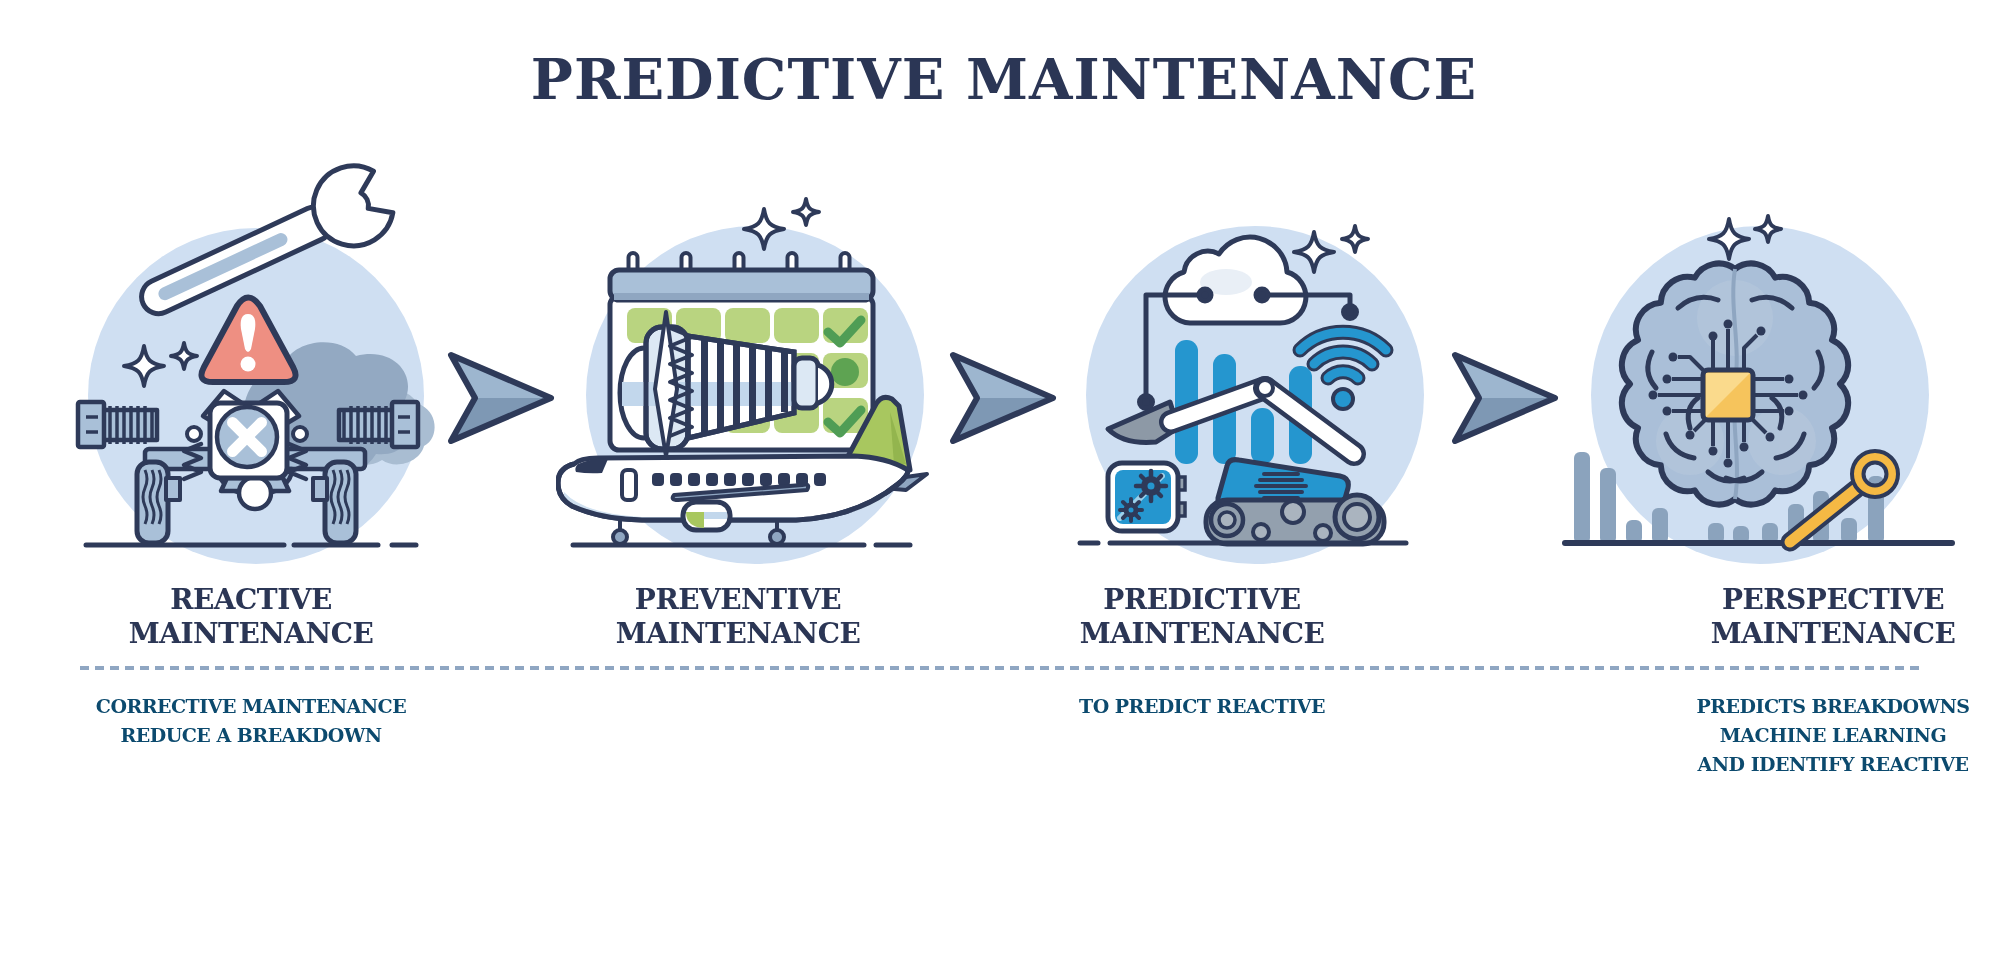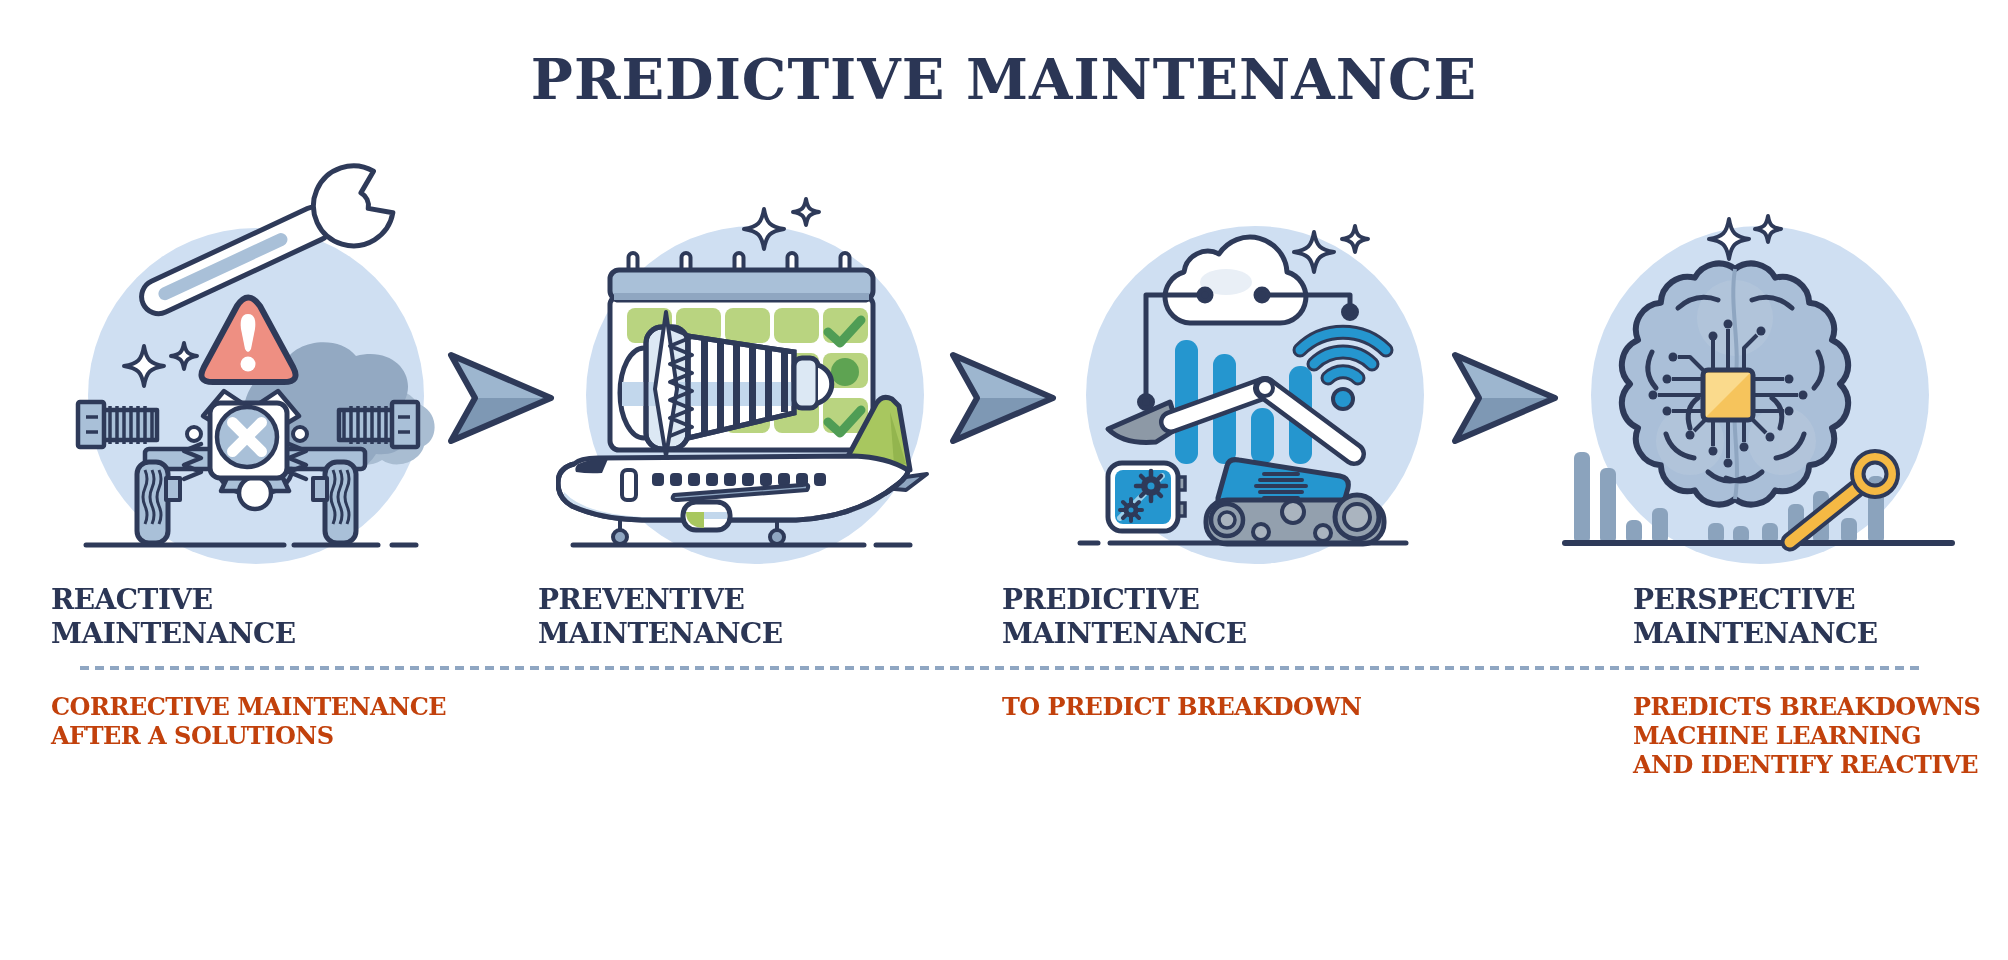--- a/index.html
+++ b/index.html
@@ -2,23 +2,23 @@
 <html><head>
 <meta charset="utf-8">
 <style>
   html,body{margin:0;padding:0;background:#ffffff;}
   #canvas{position:relative;width:2008px;height:960px;background:#ffffff;overflow:hidden;
           font-family:"DejaVu Serif","Liberation Serif",serif;}
   .title{position:absolute;top:46px;left:0;width:100%;text-align:center;
          font-size:56px;font-weight:bold;color:#2b3655;letter-spacing:1px;}
   .illu{position:absolute;}
   .arrow{position:absolute;top:350px;}
-  .col{position:absolute;width:400px;text-align:left;}
+  .col{position:absolute;width:400px;text-align:center;}
   .stage-title{top:583px;font-size:28px;line-height:34px;font-weight:bold;color:#2b3655;letter-spacing:-0.5px;}
-  .stage-desc{top:692px;font-size:24px;line-height:29px;font-weight:bold;color:#c2410c;letter-spacing:-0.5px;}
+  .stage-desc{top:692px;font-size:19px;line-height:29px;font-weight:bold;color:#0c4a6e;letter-spacing:-0.5px;}
   .c1{left:51px;} .c2{left:538px;} .c3{left:1002px;} .c4{left:1633px;}
   .divider{position:absolute;top:666px;left:80px;width:1840px;height:4px;
            background:repeating-linear-gradient(90deg,#8fa6c2 0 9px,transparent 9px 15px);}
 </style>
 </head>
 <body>
 
 <div id="canvas">
 
   <div class="title">PREDICTIVE MAINTENANCE</div>
@@ -380,24 +380,24 @@
   </div>
   <div class="col stage-title c4">
     <div>PERSPECTIVE</div>
     <div>MAINTENANCE</div>
   </div>
 
   <div class="divider"></div>
 
   <div class="col stage-desc c1">
     <div>CORRECTIVE MAINTENANCE</div>
-    <div>AFTER A SOLUTIONS</div>
+    <div>REDUCE A BREAKDOWN</div>
   </div>
   <div class="col stage-desc c3">
-    <div>TO PREDICT BREAKDOWN</div>
+    <div>TO PREDICT REACTIVE</div>
   </div>
   <div class="col stage-desc c4">
     <div>PREDICTS BREAKDOWNS</div>
     <div>MACHINE LEARNING</div>
     <div>AND IDENTIFY REACTIVE</div>
   </div>
 
 </div>
 
 </body></html>

